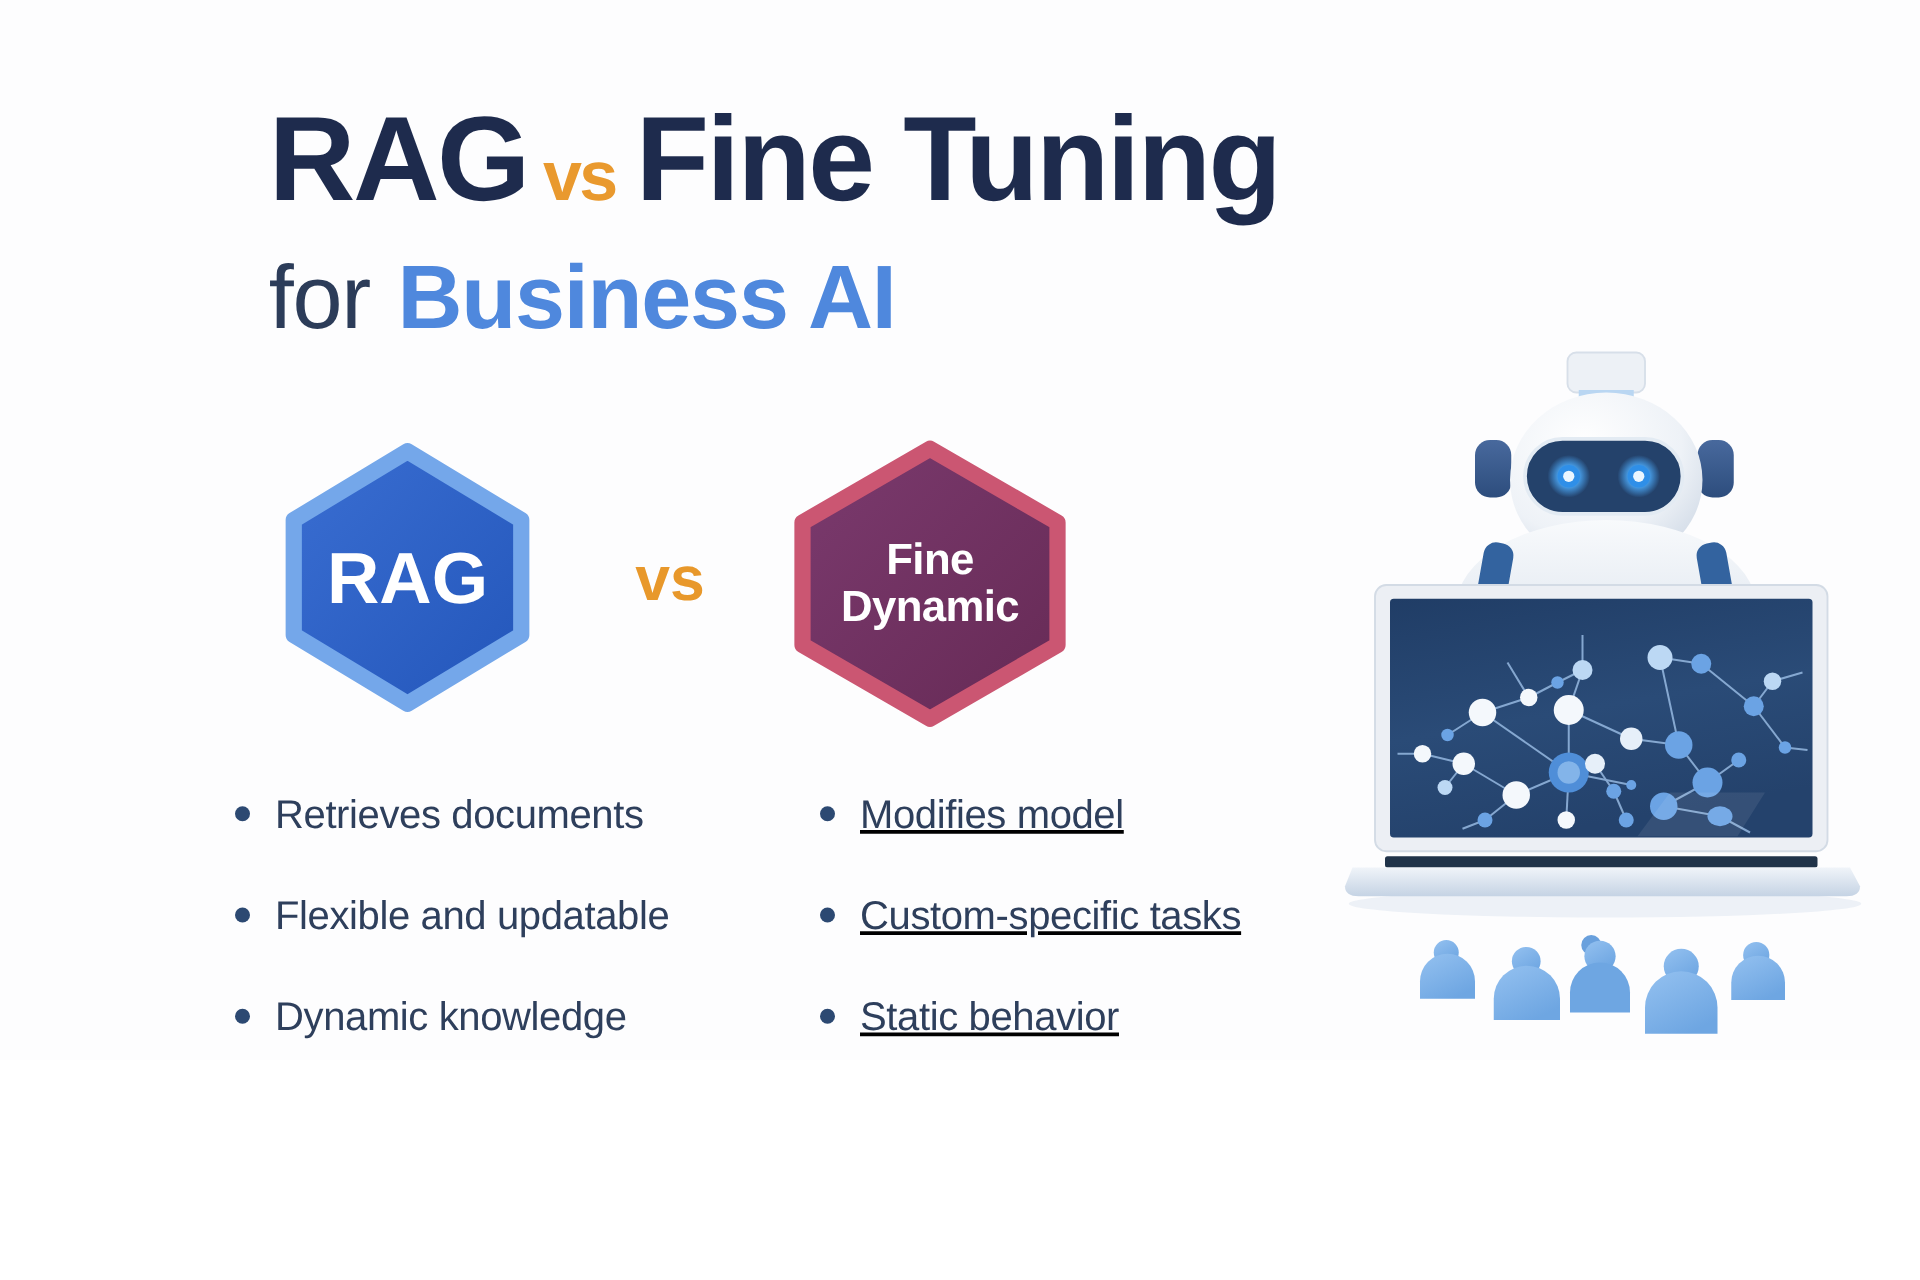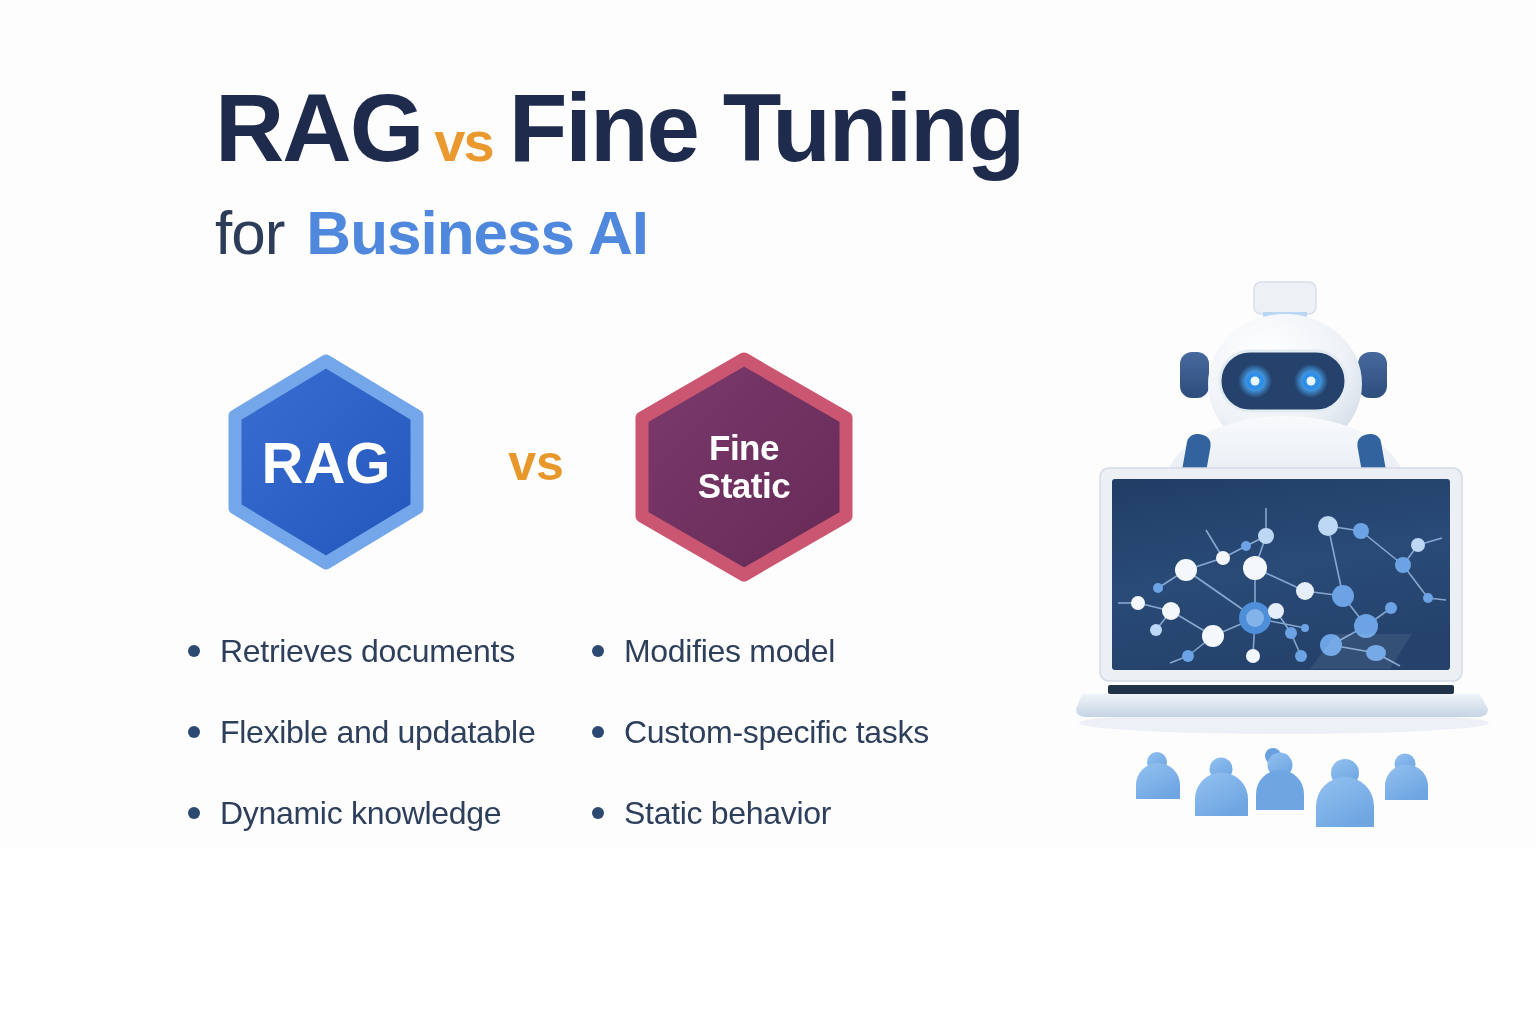--- a/index.html
+++ b/index.html
@@ -31,21 +31,21 @@
     color: #1e2b4d;
   }
   .t-vs {
     font-size: 56px;
     font-weight: 800;
     color: #e9992e;
     margin: 0 16px 0 12px;
   }
   .title-line2 {
     margin-top: 26px;
-    font-size: 62px;
+    font-size: 72px;
     letter-spacing: -1px;
   }
   .t-for {
     font-weight: 400;
     color: #2c3c59;
   }
   .t-business {
     font-weight: 800;
     color: #4f88dd;
     margin-left: 22px;
@@ -80,21 +80,21 @@
     color: #e8982b;
   }
 
   
   .bullets {
     position: absolute;
     top: 634px;
     list-style: none;
   }
   .bullets-left  { left: 188px; width: 420px; }
-  .bullets-right { left: 592px; width: 440px; }
+  .bullets-right { left: 656px; width: 440px; text-decoration: underline; }
   .bullets li {
     display: flex;
     align-items: center;
     height: 34px;
     margin-bottom: 47px;
     font-size: 32px;
     font-weight: 500;
     color: #2e3f5c;
     letter-spacing: -0.3px;
     white-space: nowrap;
@@ -149,21 +149,21 @@
       <defs>
         <linearGradient id="hexPlum" x1="0" y1="0" x2="1" y2="1">
           <stop offset="0" stop-color="#7b3a6e"></stop>
           <stop offset="1" stop-color="#662a55"></stop>
         </linearGradient>
       </defs>
       <polygon points="111,9 213,68 213,166 111,225 9,166 9,68" fill="url(#hexPlum)" stroke="#cb5672" stroke-width="13" stroke-linejoin="round"></polygon>
     </svg>
     <div class="hex-label">
       <span>Fine</span>
-      <span>Static</span>
+      <span>Dynamic</span>
     </div>
   </div>
 
   <ul class="bullets bullets-left">
     <li>
         <span class="dot"></span>
         <span>Retrieves documents</span>
       </li>
     <li>
         <span class="dot"></span>

